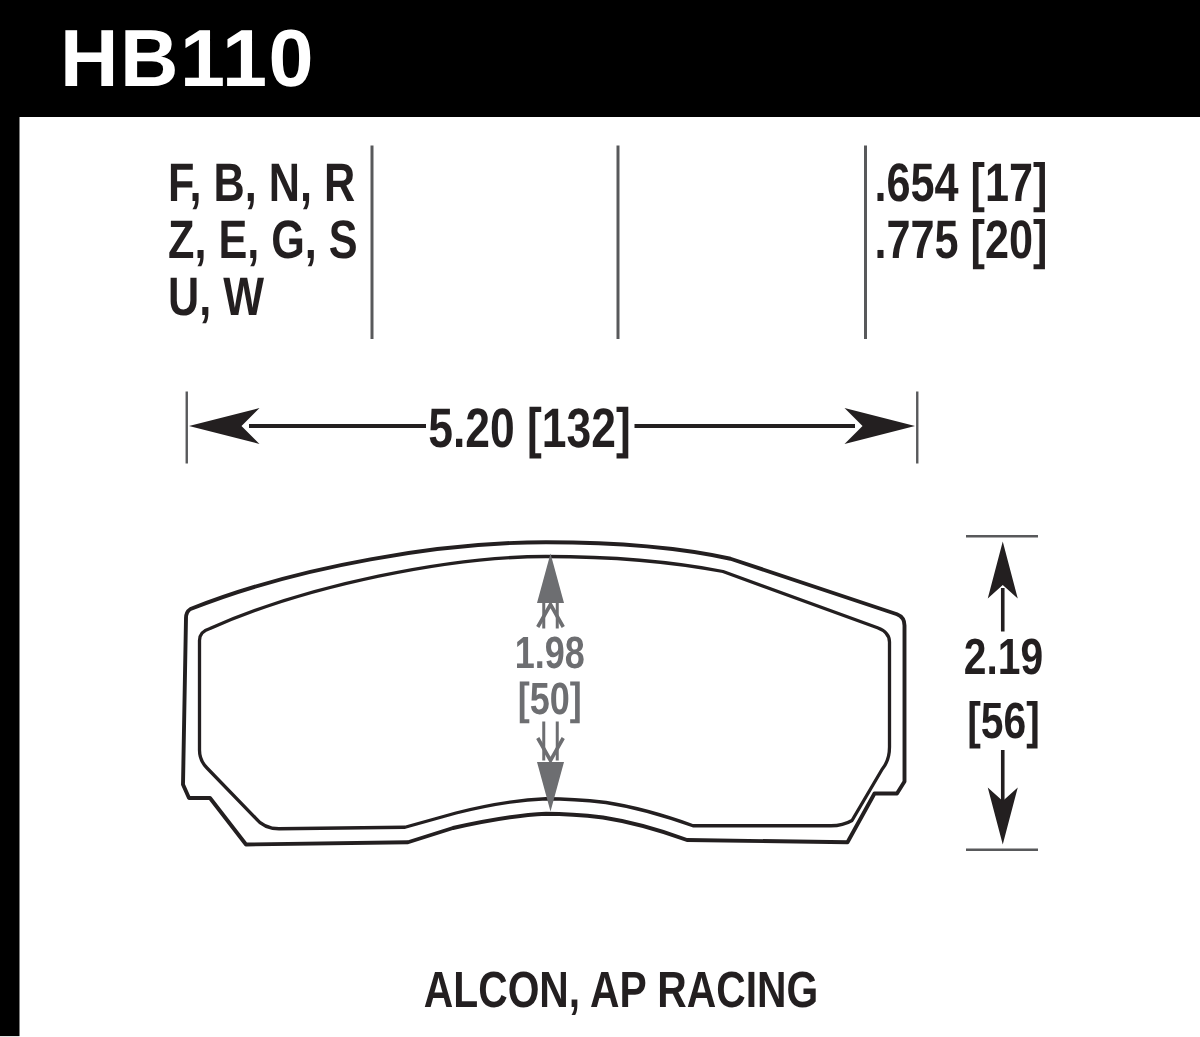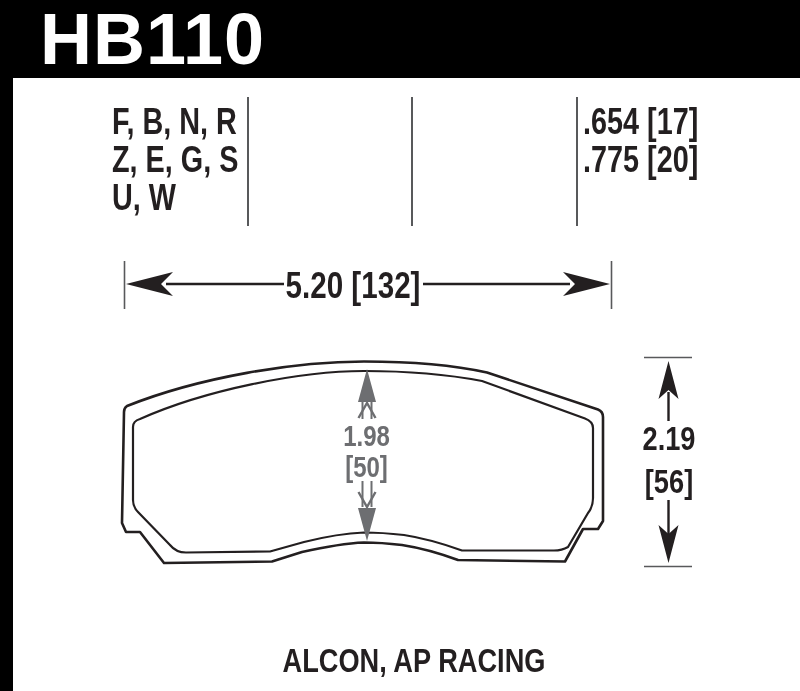--- a/index.html
+++ b/index.html
@@ -21,21 +21,21 @@
   
   .cond-l{transform:scaleX(0.80);transform-origin:left top;}
   .cond-c{transform:scaleX(0.80);transform-origin:center top;}
   #header-bar{
     left:0;top:0;width:800px;height:78px;background:var(--header-bg);
   }
   #left-border{
     left:0;top:0;width:13px;height:691px;background:var(--header-bg);
   }
   #part-number{
-    left:40px;top:12px;font-size:72px;line-height:54px;font-weight:700;
+    left:40px;top:12px;font-size:54px;line-height:54px;font-weight:700;
     color:var(--header-text);letter-spacing:1px;white-space:nowrap;
   }
   .spec-text{
     font-size:36px;line-height:38px;font-weight:700;color:var(--ink);
     white-space:nowrap;
   }
   #compound-block{left:112px;top:103px;}
   #thickness-block{left:583px;top:103px;}
   #width-dim-label{
     left:268px;top:267px;width:170px;text-align:center;

